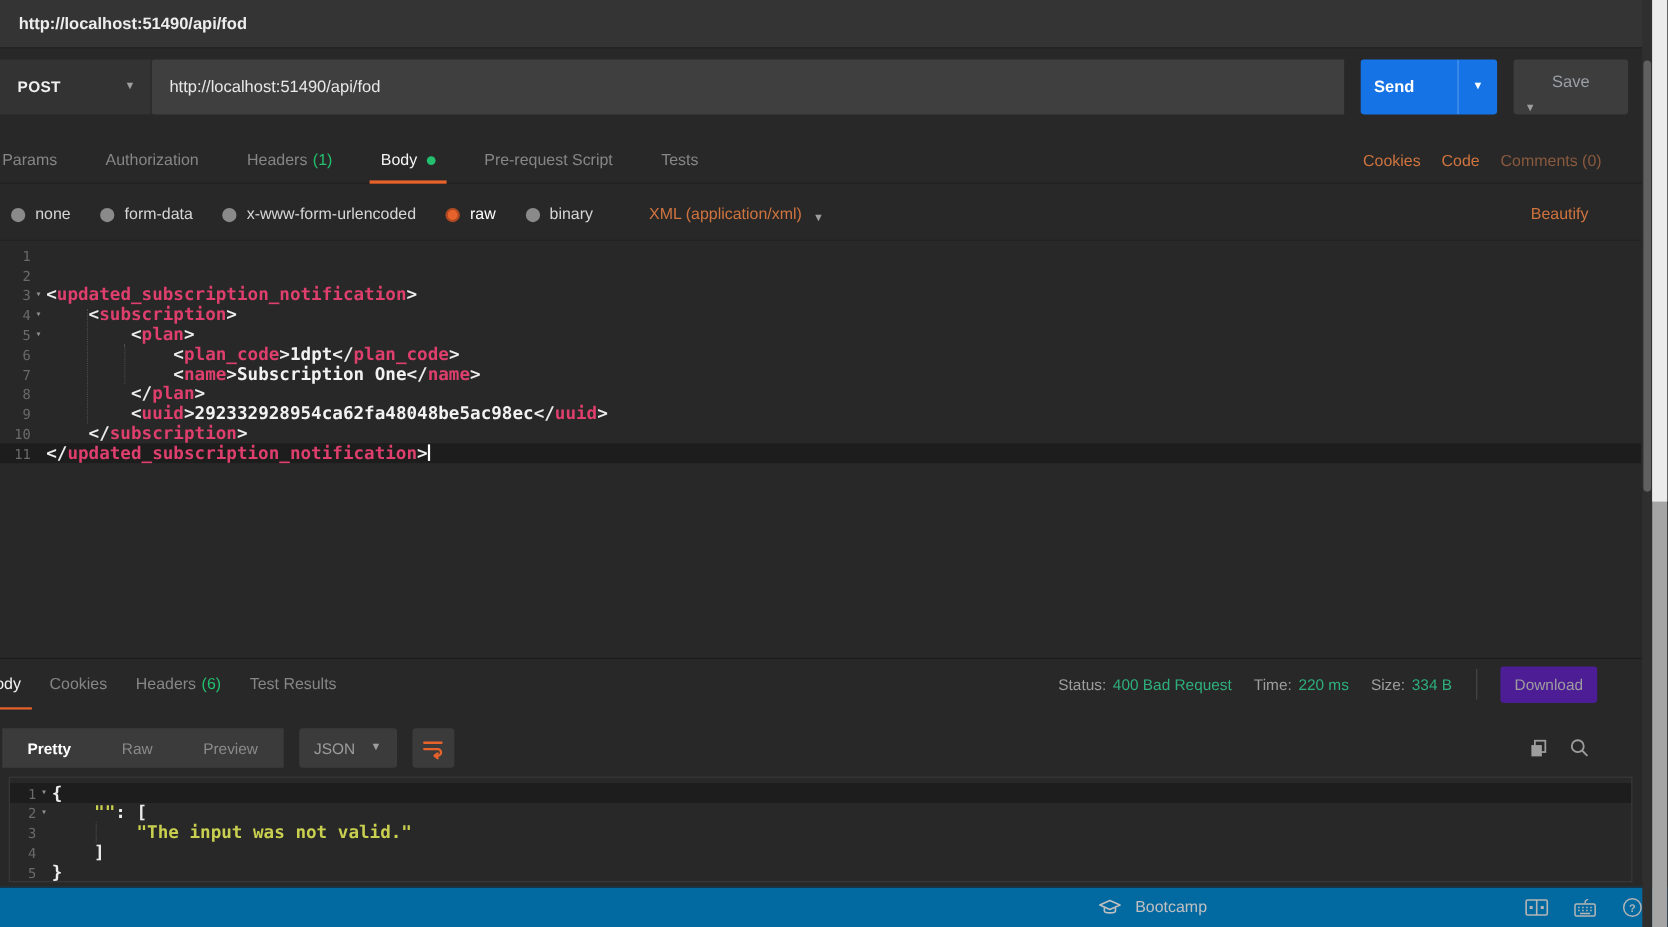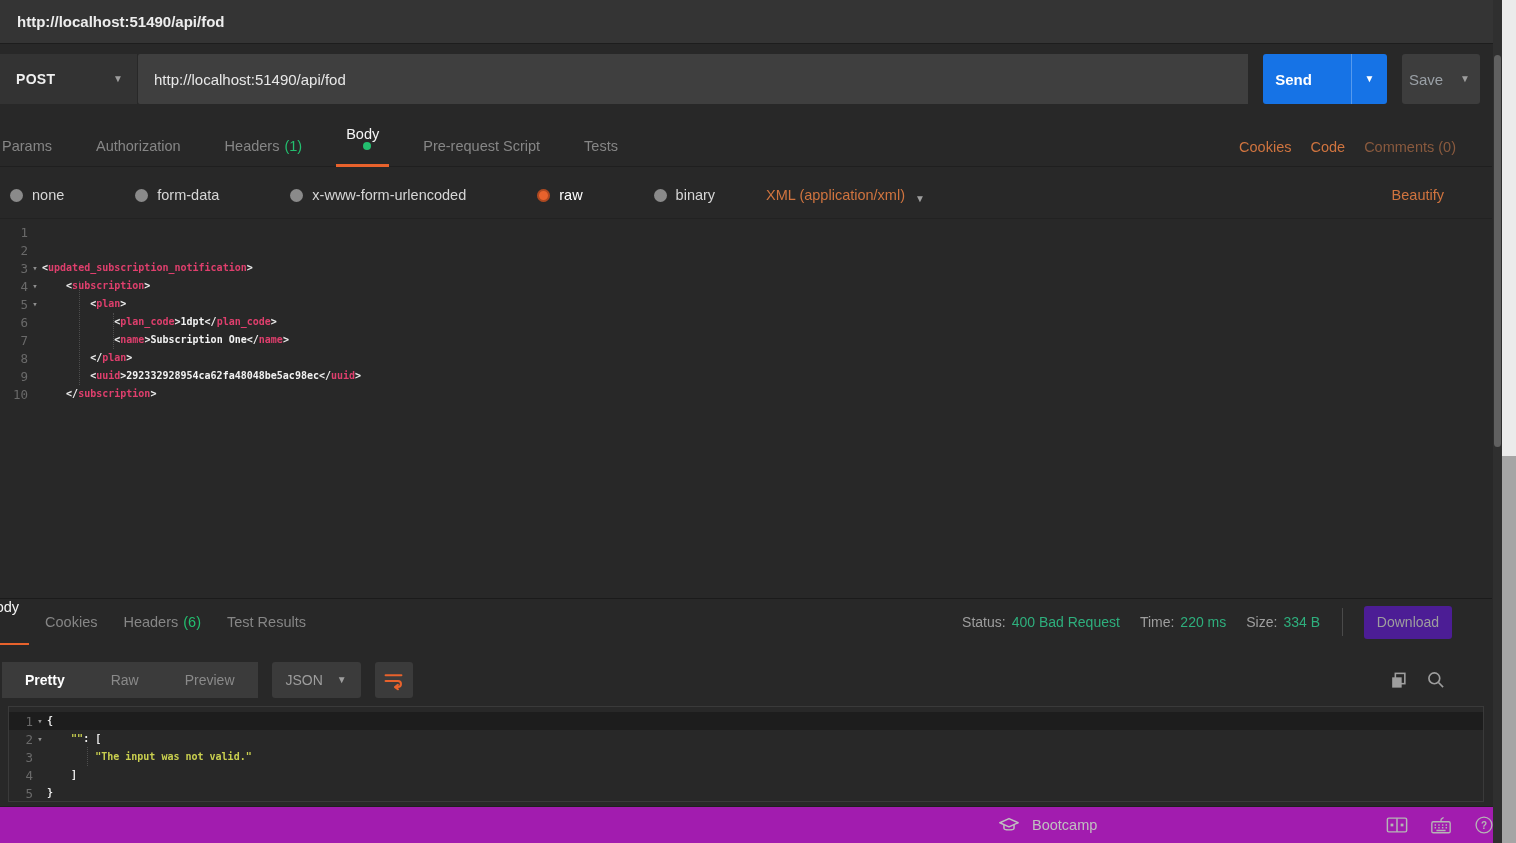--- a/index.html
+++ b/index.html
@@ -22,29 +22,29 @@
   .urlbox { flex:1; margin-left:1px; background:#3f3f3f; border-radius:2px 0 0 2px; display:flex; align-items:center; }
   .urlbox input { width:100%; background:transparent; border:none; outline:none; color:#e8e8e8;
     font-size:15px; padding-left:16px; font-family:"Liberation Sans", sans-serif; }
   .btn-send { margin-left:15px; width:124px; border-radius:3px; background:var(--blue,#1673e6);
     display:flex; overflow:hidden; cursor:pointer;gap:27px; }
   .btn-send .lbl { flex:1; display:flex; align-items:center; justify-content:center;
     color:#ffffff; font-size:15px; font-weight:bold; }
   .btn-send .dd { width:36px; display:flex; align-items:center; justify-content:center;
     border-left:1px solid rgba(255,255,255,.28); }
   .btn-send .dd .caret { color:#ffffff; }
-  .btn-save { margin-left:15px; width:78px; border-radius:3px; background:#3d3d3d; display:flex; overflow:hidden; cursor:pointer; }
+  .btn-save { margin-left:15px; width:104px; border-radius:3px; background:#3d3d3d; display:flex; overflow:hidden; cursor:pointer;flex-direction:column; }
   .btn-save .lbl { flex:1; display:flex; align-items:center; justify-content:center; color:#9aa0a6; font-size:15px; }
   .btn-save .dd { width:30px; display:flex; align-items:center; justify-content:center; }
   
   .reqtabs { position:absolute; top:126px; left:0; width:1492px; height:41px; display:flex; align-items:center;
     border-bottom:1px solid #1f1f1f; padding-left:2px; }
   .tab { position:relative; height:41px; display:flex; align-items:center; margin-right:44px;
     font-size:14.5px; color:#868686; cursor:pointer; white-space:nowrap; }
-  .tab.active { color:#f5f5f5;flex-direction:column; }
+  .tab.active { color:#f5f5f5; }
   .tab.active::after { content:""; position:absolute; left:-10px; right:-10px; bottom:0; height:3px;
     background:var(--accent,#e8622c); }
   .tab-count { color:var(--green,#23bf6f); margin-left:5px; }
   .tab-dot { width:8px; height:8px; border-radius:50%; background:var(--green,#23bf6f); margin-left:9px; }
   .reqtabs .links { position:absolute; right:36px; top:0; height:41px; display:flex; align-items:center; }
   .link { margin-left:19px; font-size:14.5px; color:#d0743f; cursor:pointer; }
   .link.muted { color:#8a5a3e; }
   
   .radiorow { position:absolute; top:176px; left:0; width:1492px; height:38px; display:flex; align-items:center; padding-left:10px; }
   .ropt { display:flex; align-items:center; margin-right:27px; cursor:pointer; }
@@ -57,21 +57,21 @@
   .beautify { position:absolute; right:48px; font-size:14.5px; color:#d0743f; cursor:pointer; }
   
   .editor { font-family:"DejaVu Sans Mono", monospace; position:absolute; background:#282828; overflow:hidden; }
   .editor1 { top:218px; left:0; width:1492px; height:374px; border-top:1px solid #222222; padding-top:4px; }
   .editor2 { top:706px; left:8px; width:1476px; height:96px; border:1px solid #3a3a3a; padding-top:5px; background:#282828; }
   .cl { position:relative; height:18px; display:flex; align-items:center; }
   .cl.active { background:#1d1d1d; }
   .ln { width:28px; text-align:right; font-size:12.5px; color:#6a6a6a; flex:none; }
   .editor2 .ln { width:24px; }
   .fold { width:14px; text-align:center; font-size:9px; color:#8f8f8f; flex:none; }
-  .codetext { white-space:pre; font-size:10px; font-weight:bold; line-height:18px; }
+  .codetext { white-space:pre; font-size:16px; font-weight:bold; line-height:18px; }
   .sg-p { color:#ececec; }
   .sg-t { color:var(--pink,#df3f6d); }
   .sg-v { color:#f2f2f2; }
   .sg-k, .sg-s { color:var(--yellow,#c9cf4f); }
   .cursor { display:inline-block; width:2px; height:15px; background:#ffffff; vertical-align:-2px; }
   .guide { position:absolute; width:0; border-left:1px dotted #4d4d4d; }
   .editor1 .g1 { left:79px; top:62px; height:104px; }
   .editor1 .g2 { left:113px; top:94px; height:36px; }
   .editor2 .g1 { left:78px; top:40px; height:19px; }
   
@@ -91,21 +91,21 @@
   .seg { padding:0 23px; font-size:14px; color:#8a8a8a; line-height:36px; cursor:pointer; }
   .seg.active { color:#ffffff; font-weight:bold; }
   .ddbox { margin-left:14px; height:36px; background:#3b3b3b; border-radius:3px; display:flex; align-items:center;
     padding:0 14px; cursor:pointer; }
   .ddbox .dl { font-size:14px; color:#9e9e9e; margin-right:14px; }
   .iconbtn { margin-left:14px; width:38px; height:36px; background:#3b3b3b; border-radius:3px;
     display:flex; align-items:center; justify-content:center; cursor:pointer; }
   .righticons { position:absolute; right:46px; display:flex; align-items:center; }
   .righticons .ic { margin-left:18px; cursor:pointer; display:flex; }
   
-  .bottombar { position:absolute; top:806px; left:0; width:1516px; height:37px; background:#a21caf;
+  .bottombar { position:absolute; top:806px; left:0; width:1516px; height:37px; background:#0369a1;
     border-top:1px solid #202020; display:flex; align-items:center; }
   .bootcamp { position:absolute; left:998px; display:flex; align-items:center; cursor:pointer; }
   .bootcamp .bl { margin-left:12px; font-size:14.5px; color:#c0c0c0; }
   .toggle { position:absolute; left:1142px; width:218px; height:30px; background:#474747; border-radius:4px;
     display:flex; overflow:hidden; }
   .toggle .tg { flex:1; display:flex; align-items:center; justify-content:center; font-size:14.5px;
     color:#9e9e9e; cursor:pointer; }
   .toggle .tg.on { background:#252525; color:var(--accent,#e8622c); border-radius:4px; }
   .baricon { position:absolute; cursor:pointer; display:flex; }
   .ic-panes { left:1386px; } .ic-kbd { left:1430px; } .ic-help { left:1474px; }
@@ -170,21 +170,21 @@
         </div>
       </div>
     <div class="links" id="req-tab-links">
         <span class="link">Cookies</span>
         <span class="link">Code</span>
         <span class="link muted">Comments (0)</span>
       </div>
   </div>
 
   <div class="radiorow">
-    <div id="radio-opts" style="display:flex;align-items:center;gap:44px;">
+    <div id="radio-opts" style="display:flex;align-items:center;">
         <div class="ropt">
           <span class="rc"></span>
           <span class="rl">none</span>
         </div>
         <div class="ropt">
           <span class="rc"></span>
           <span class="rl">form-data</span>
         </div>
         <div class="ropt">
           <span class="rc"></span>
@@ -251,20 +251,25 @@
       </div>
       <div class="cl">
         <span class="ln">9</span>
         <span class="fold"></span>
         <span class="codetext"><span class="sg-p">        &lt;</span><span class="sg-t">uuid</span><span class="sg-p">&gt;</span><span class="sg-v">292332928954ca62fa48048be5ac98ec</span><span class="sg-p">&lt;/</span><span class="sg-t">uuid</span><span class="sg-p">&gt;</span></span>
       </div>
       <div class="cl">
         <span class="ln">10</span>
         <span class="fold"></span>
         <span class="codetext"><span class="sg-p">    &lt;/</span><span class="sg-t">subscription</span><span class="sg-p">&gt;</span></span>
+      </div>
+      <div class="cl active">
+        <span class="ln">11</span>
+        <span class="fold"></span>
+        <span class="codetext"><span class="sg-p">&lt;/</span><span class="sg-t">updated_subscription_notification</span><span class="sg-p">&gt;</span><span class="cursor"></span></span>
       </div>
     </div>
 
   <div class="resphdr">
     <div class="resptabs" id="resp-tabs">
         <div class="tab active">
           <span class="tab-label">Body</span>
         </div>
         <div class="tab">
           <span class="tab-label">Cookies</span>

